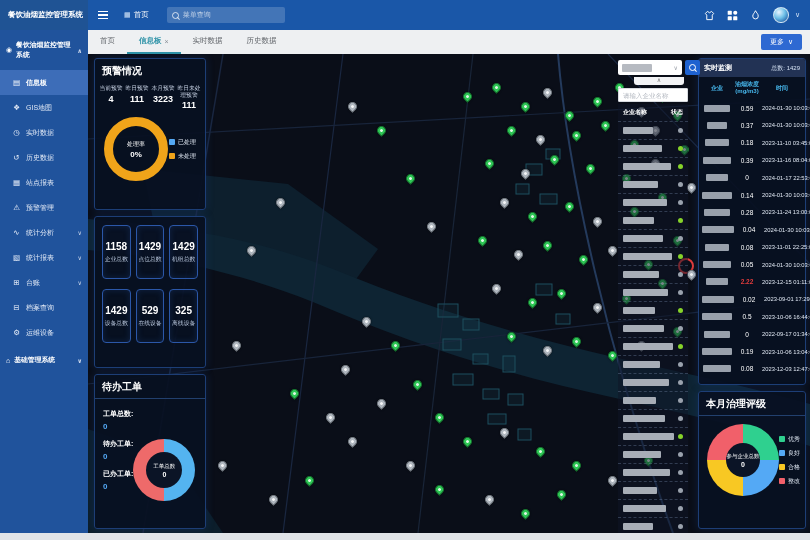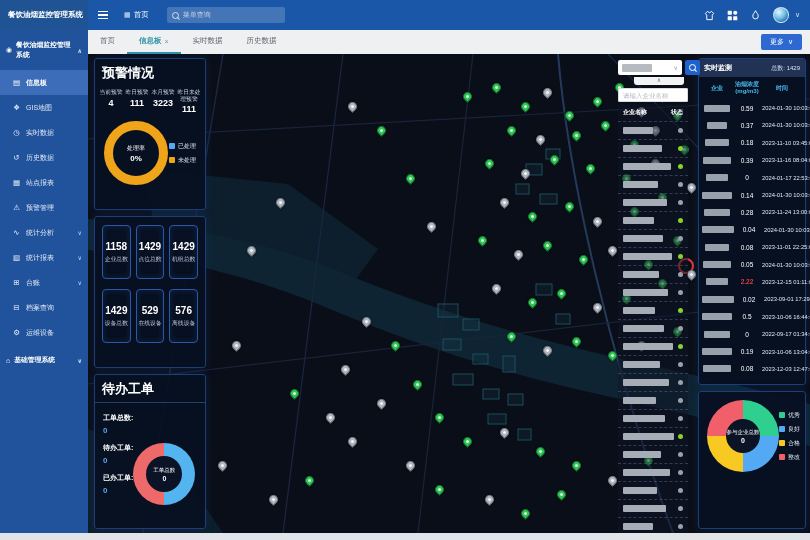--- a/index.html
+++ b/index.html
@@ -45,21 +45,21 @@
   .pin.o{background:#b0b7bf;border:1px solid #6e757d;}
   .pin::after{content:"";position:absolute;width:3px;height:3px;border-radius:50%;background:rgba(255,255,255,.85);left:1.5px;top:1.5px;}
   
   .banner{position:absolute;left:183px;top:5px;width:350px;height:24px;background:rgba(14,26,54,.88);border:1px solid #23497f;display:flex;align-items:center;justify-content:center;gap:8px;z-index:10;}
   .b-title{font-size:10px;font-weight:bold;letter-spacing:3px;color:#e3f1ff;text-shadow:0 0 5px rgba(80,170,255,.8);white-space:nowrap;}
   .b-line{width:48px;height:1px;background:linear-gradient(90deg,transparent,#3f85d6);}
   .b-line.r{background:linear-gradient(270deg,transparent,#3f85d6);}
   .b-date{position:absolute;right:5px;font-size:6.5px;color:#f6c34a;font-weight:bold;white-space:nowrap;}
   
   .panel{position:absolute;background:rgba(8,16,34,.92);border:1px solid #1d3e76;border-radius:3px;box-shadow:0 0 8px rgba(25,70,150,.3);z-index:10;box-sizing:border-box;}
-  .ptitle{font-size:13px;font-weight:bold;color:#fff;padding:5px 7px 3px;}
+  .ptitle{font-size:10px;font-weight:bold;color:#fff;padding:5px 7px 3px;}
   .underline{border-bottom:1px solid #22406e;padding-bottom:4px;}
   .p1{left:6px;top:4px;width:112px;height:152px;}
   .p2{left:6px;top:162px;width:112px;height:152px;}
   .p3{left:6px;top:320px;width:112px;height:155px;}
   .pr1{right:4px;top:4px;width:108px;height:327px;}
   .pr2{right:4px;top:337px;width:108px;height:138px;}
   .warn-stats{display:flex;padding:4px 3px 0;}
   .ws{flex:1;text-align:center;padding:0 1px;}
   .ws-label{font-size:5.8px;color:#c7d2e4;line-height:1.15;}
   .ws-value{font-size:9px;font-weight:bold;color:#fff;margin-top:2px;}
@@ -422,21 +422,21 @@
         </div>
         <div class="dev-box">
           <div class="dev-v">1429</div>
           <div class="dev-l">设备总数</div>
         </div>
         <div class="dev-box">
           <div class="dev-v">529</div>
           <div class="dev-l">在线设备</div>
         </div>
         <div class="dev-box">
-          <div class="dev-v">576</div>
+          <div class="dev-v">325</div>
           <div class="dev-l">离线设备</div>
         </div>
       </div>
   </div>
 
   <div class="panel p3">
     <div class="ptitle underline">待办工单</div>
     <div class="p3-body">
       <div class="p3-list" id="wo-list">
           <div class="wo-item">
@@ -695,20 +695,21 @@
           <div class="rt-name">
             <div class="rt-nameb" style="width: 28px;"></div>
           </div>
           <div class="rt-val">0.08</div>
           <div class="rt-time">2023-12-03 12:47:00</div>
         </div>
       </div>
   </div>
 
   <div class="panel pr2">
+    <div class="ptitle underline">本月治理评级</div>
     <div class="pr2-body">
       <div class="rate-donut">
         <div class="hole">
           <div class="hl">参与企业总数</div>
           <div class="hv">0</div>
         </div>
       </div>
       <div class="legend-col" id="rate-legend">
           <div class="li">
             <span class="sw" style="background: rgb(47, 208, 143);"></span>

